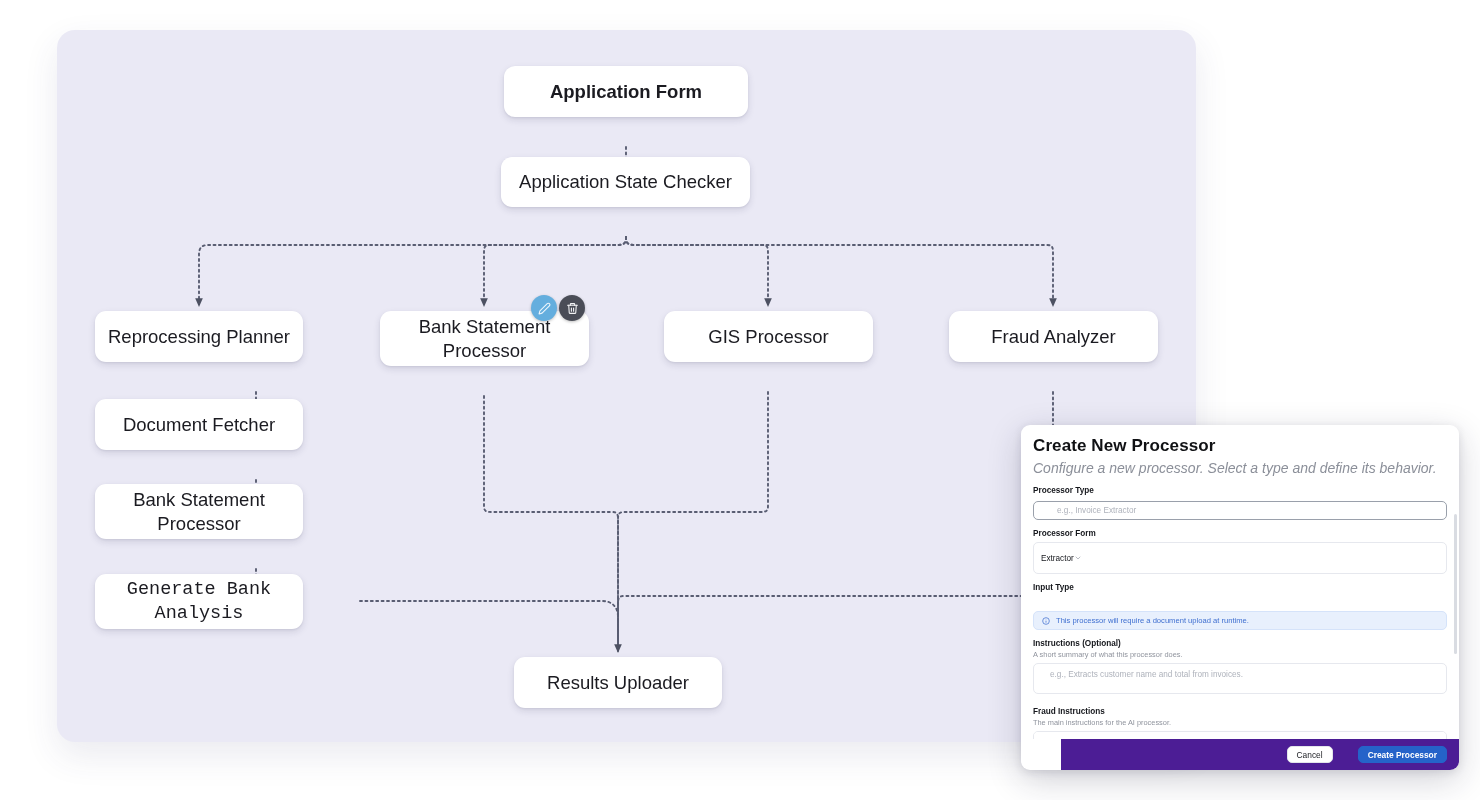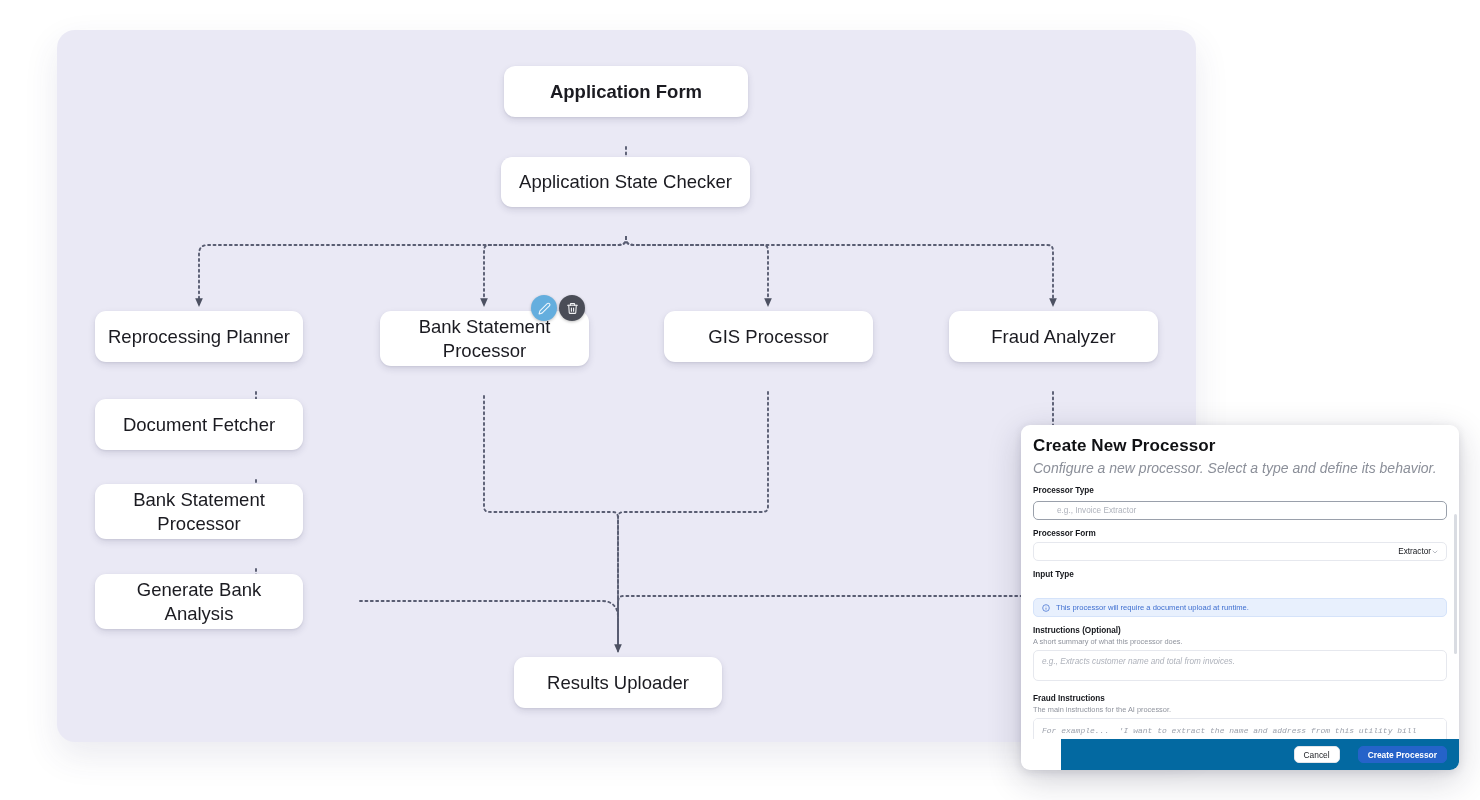--- a/index.html
+++ b/index.html
@@ -80,46 +80,45 @@
     width: 100%; height: 19px;
     border: 1px solid #dfe2e8; border-radius: 5px;
     background:#fff; font-size: 8.2px; color:#15171c;
     padding: 0 23px; font-family:"Liberation Sans", sans-serif;
     outline: none;
   }
   .inp::placeholder { color:#aeb2bb; }
   .inp.focused { border: 1.6px solid #9aa0ab; }
 
   .sel {
-    width:100%; height:19px; border:1px solid #e6e8ee; border-radius:5px;
+    width:100%; height:32px; border:1px solid #e6e8ee; border-radius:5px;
     background:#fff; font-size:8.2px; color:#15171c; padding:0 7px;
-    display:flex; align-items:center; justify-content:flex-end;
+    display:flex; align-items:center; justify-content:flex-start;
     cursor:pointer;
   }
   .chev { width:8px; height:8px; color:#a8acb5; }
 
   .info-box {
     background:#e8f0fd; border:1px solid #d5e3fa; border-radius:5px;
     height: 19px; display:flex; align-items:center; gap:6px; padding: 0 8px; margin-top: 19px;
   }
   .info-txt { font-size:7.6px; color:#3f6fd0; }
 
   .ta {
     width:100%; border:1px solid #e6e8ee; border-radius:5px; background:#fff;
-    font-size:8.2px; color:#15171c; padding:6px 8px; resize:none; outline:none;
+    font-size:8.2px; color:#15171c; padding:6px 16px; resize:none; outline:none;
     font-family:"Liberation Sans", sans-serif;
-    font-style:italic;
   }
   .ta::placeholder { color:#aeb2bb; }
   .ta.mono { font-family:"Liberation Mono", monospace; font-size:8px; line-height:1.55; }
   .ta.mono::placeholder { color:#9da2ac; }
 
   .dlg-foot {
-    height: 31px; background:#0369a1;
-    display:flex; align-items:center; justify-content:flex-end; gap:18px;
+    height: 31px; background:#4c1d95;
+    display:flex; align-items:center; justify-content:flex-end; gap:25px;
     padding: 0 12px;
     margin-left: 40px;
   }
   .btn { border-radius:5px; font-size:8.4px; cursor:pointer; height:17px; padding:0 9px;
          display:flex; align-items:center; justify-content:center; }
   .btn-cancel { background:#fff; border:1px solid #e2e5ea; color:#1b1d22; }
   .btn-primary { background:#2563c9; border:1px solid #2563c9; color:#fff; font-weight:600; }
 
   .dlg-scroll-track { position:absolute; right:2px; top:36px; width:4px; height:140px; }
   .dlg-scroll-thumb { width:3px; height:140px; background:#d9dce2; border-radius:3px; margin-left:1px; }
@@ -196,21 +195,21 @@
         </div>
         <div class="node" style="left: 892px; top: 281px; width: 209px; height: 51px;">
           <span>Fraud Analyzer</span>
         </div>
         <div class="node" style="left: 38px; top: 369px; width: 208px; height: 51px;">
           <span>Document Fetcher</span>
         </div>
         <div class="node" style="left: 38px; top: 454px; width: 208px; height: 55px;">
           <span>Bank Statement Processor</span>
         </div>
-        <div class="node" style="left: 38px; top: 544px; width: 208px; height: 55px;">
+        <div class="node" style="left: 38px; top: 544px; width: 208px; height: 55px; font-family: Liberation Mono, monospace;">
           <span>Generate Bank Analysis</span>
         </div>
         <div class="node" style="left: 457px; top: 627px; width: 208px; height: 51px;">
           <span>Results Uploader</span>
         </div>
       </div>
   </div>
 
   <div class="dialog">
 

